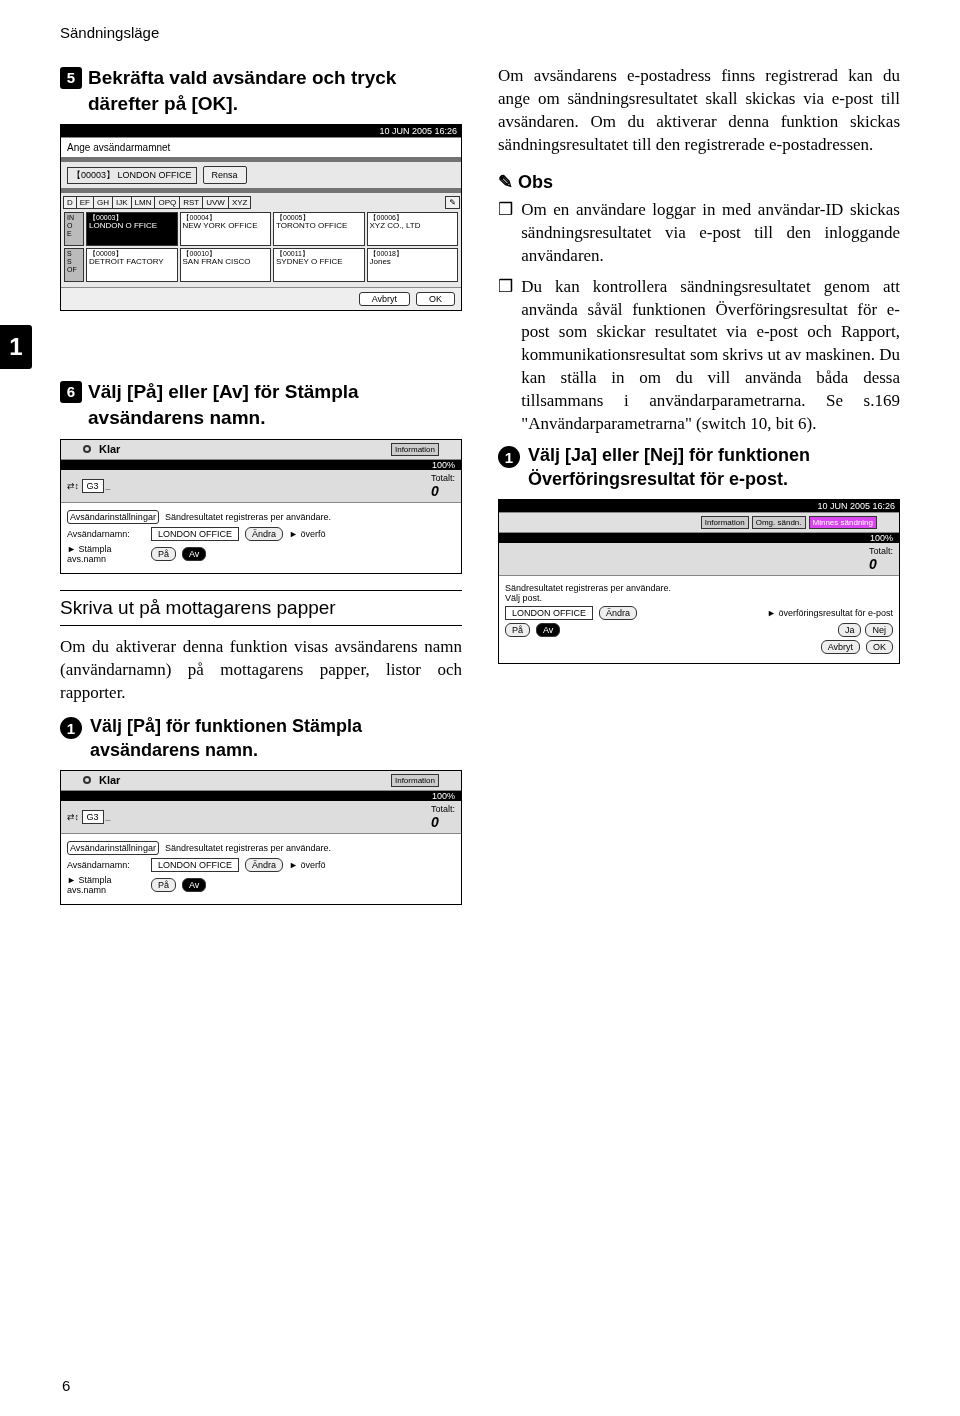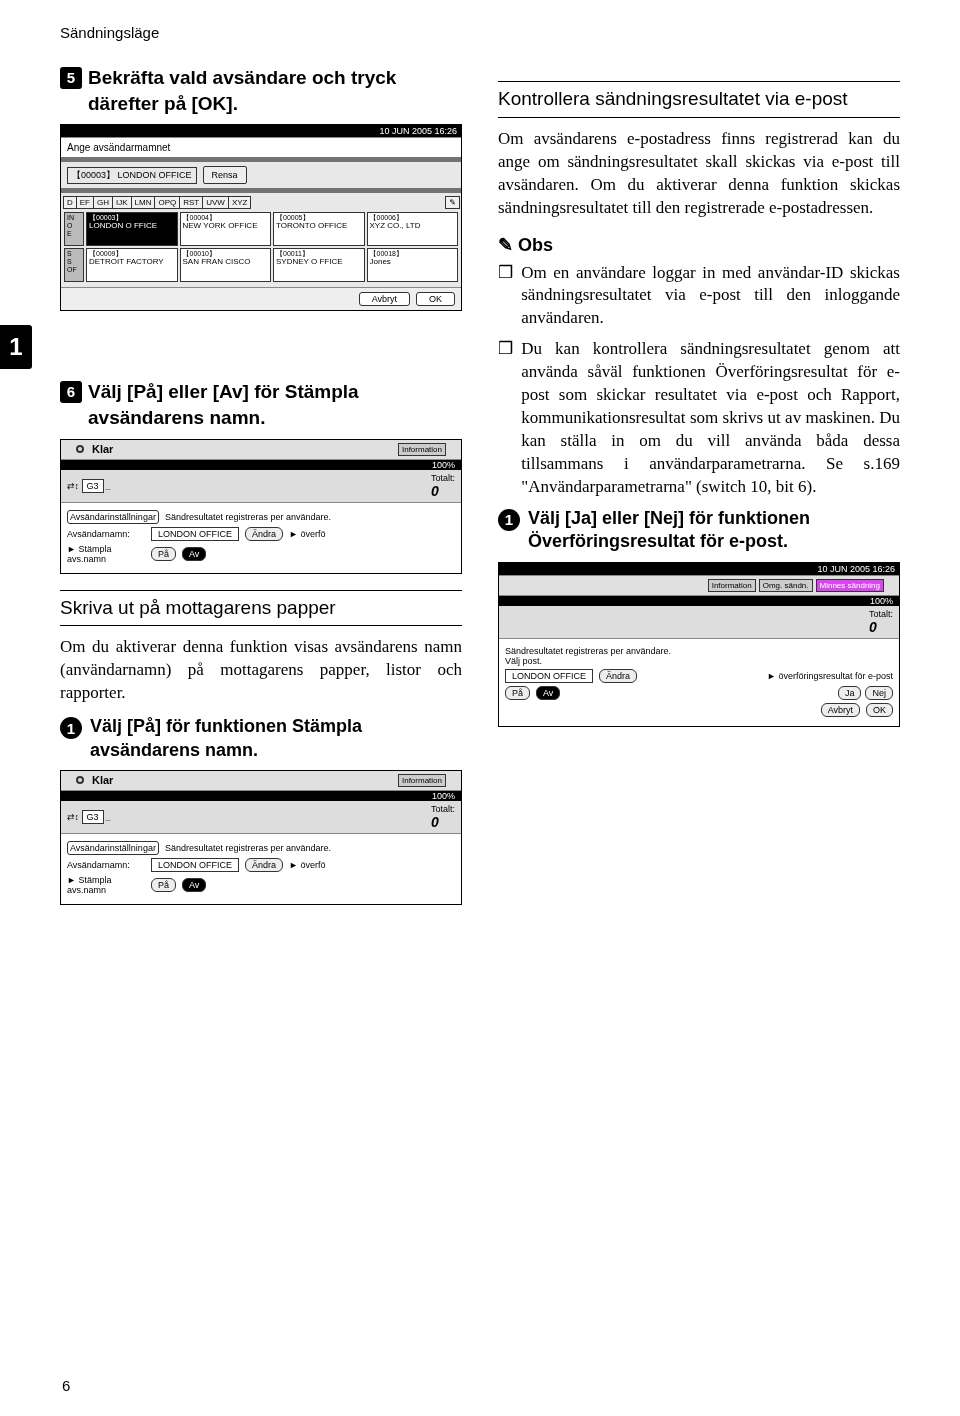--- a/index.html
+++ b/index.html
@@ -215,21 +215,21 @@
     border-radius:3px;
     padding:1px 12px;
     font-size:9px;
     background:#fff;
   }
 
   
   .set-top {
     display:flex;
     align-items:center;
-    padding:3px 15px;
+    padding:3px 22px;
     background:#e0e0e0;
     border-bottom:1px solid #888;
     gap:6px;
     justify-content:center;
   }
   .lamp { width:8px;height:8px;border:2px solid #333;border-radius:50%;display:inline-block;margin-right:2px;}
   .set-title{font-weight:bold;font-size:11px;}
   .set-right-badges{margin-left:auto;display:flex;gap:3px;}
   .set-badge{border:1px solid #333;background:#ccc;font-size:8px;padding:1px 3px;}
 
@@ -417,21 +417,20 @@
           <span class="btn">På</span>
           <span class="btn sel">Av</span>
         </div>
       </div>
     </div>
 
   </div>
 
   <div class="col">
 
-    <div class="subhead">Kontrollera sändningsresultatet via e-post</div>
 
     <p class="body-text">Om avsändarens e-postadress finns registrerad kan du ange om sändningsresultatet skall skickas via e-post till avsändaren. Om du aktiverar denna funktion skickas sändningsresultatet till den registrerade e-postadressen.</p>
 
     <div class="note-head">Obs</div>
 
     <div class="note-item">
       <span class="bullet">❒</span>
       <span>Om en användare loggar in med användar-ID skickas sändningsresultatet via e-post till den inloggande användaren.</span>
     </div>
     <div class="note-item">

